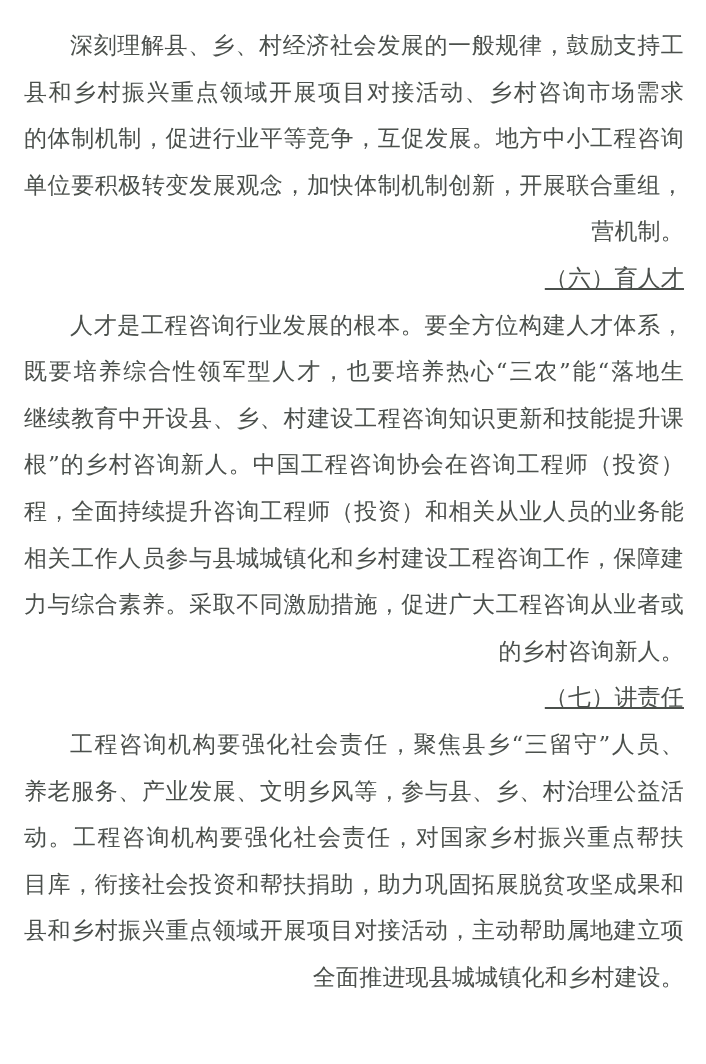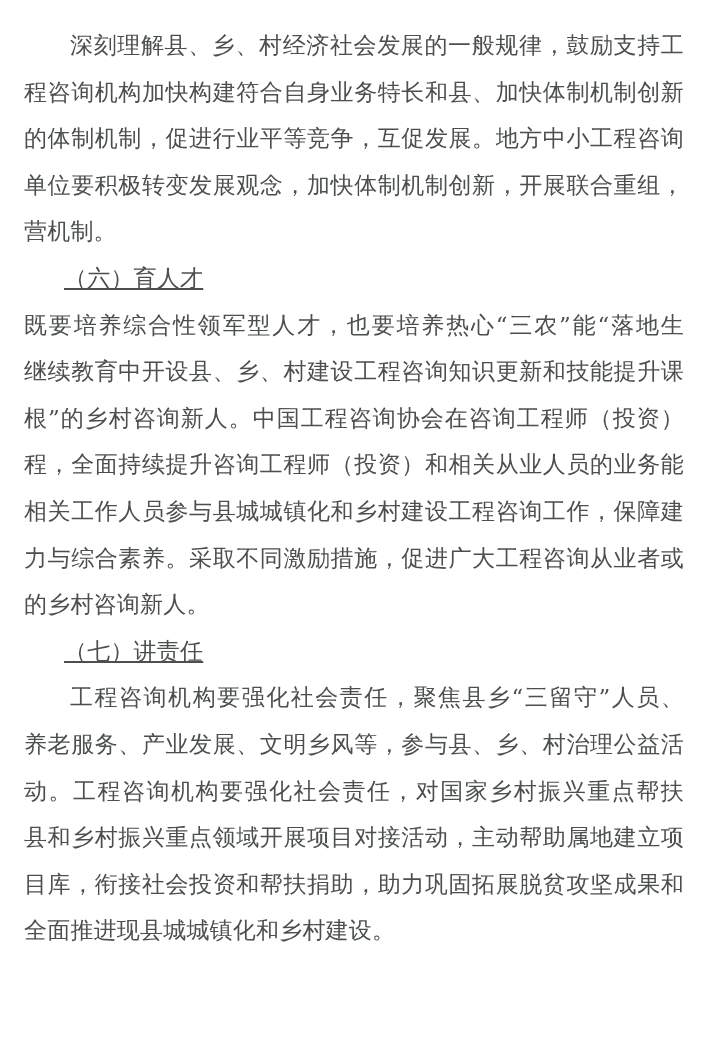--- a/index.html
+++ b/index.html
@@ -20,21 +20,21 @@
   .doc-body {
     width: 100%;
   }
   .line {
     height: 46.6px;
     line-height: 46.6px;
     font-size: 23px;
     color: #4b504c;
     letter-spacing: 0.2px;
     white-space: nowrap;
-    text-align: left;
+    text-align: right;
   }
   
   .line.fill {
     white-space: normal;
     text-align: justify;
     text-align-last: justify;
     text-justify: inter-character;
   }
   
   .line.indent {
@@ -44,33 +44,34 @@
     padding-left: 40px;
     text-decoration: underline;
   }
 </style>
 </head>
 <body>
 
 <div class="page">
   <div class="doc-body">
       <div class="line indent fill">深刻理解县、乡、村经济社会发展的一般规律，鼓励支持工</div>
-      <div class="line fill">程咨询机构加快构建符合自身业务特长和县、加快体制机制创新</div>
+      <div class="line fill">县和乡村振兴重点领域开展项目对接活动、乡村咨询市场需求</div>
       <div class="line fill">的体制机制，促进行业平等竞争，互促发展。地方中小工程咨询</div>
       <div class="line fill">单位要积极转变发展观念，加快体制机制创新，开展联合重组，</div>
       <div class="line">营机制。</div>
       <div class="line heading">（六）育人才</div>
+      <div class="line indent fill">人才是工程咨询行业发展的根本。要全方位构建人才体系，</div>
       <div class="line fill">既要培养综合性领军型人才，也要培养热心“三农”能“落地生</div>
       <div class="line fill">继续教育中开设县、乡、村建设工程咨询知识更新和技能提升课</div>
       <div class="line fill">根”的乡村咨询新人。中国工程咨询协会在咨询工程师（投资）</div>
       <div class="line fill">程，全面持续提升咨询工程师（投资）和相关从业人员的业务能</div>
       <div class="line fill">相关工作人员参与县城城镇化和乡村建设工程咨询工作，保障建</div>
       <div class="line fill">力与综合素养。采取不同激励措施，促进广大工程咨询从业者或</div>
       <div class="line">的乡村咨询新人。</div>
       <div class="line heading">（七）讲责任</div>
       <div class="line indent fill">工程咨询机构要强化社会责任，聚焦县乡“三留守”人员、</div>
       <div class="line fill">养老服务、产业发展、文明乡风等，参与县、乡、村治理公益活</div>
       <div class="line fill">动。工程咨询机构要强化社会责任，对国家乡村振兴重点帮扶</div>
+      <div class="line fill">目库，衔接社会投资和帮扶捐助，助力巩固拓展脱贫攻坚成果和</div>
       <div class="line fill">县和乡村振兴重点领域开展项目对接活动，主动帮助属地建立项</div>
-      <div class="line fill">目库，衔接社会投资和帮扶捐助，助力巩固拓展脱贫攻坚成果和</div>
       <div class="line">全面推进现县城城镇化和乡村建设。</div>
     </div>
 </div>
 
 </body></html>

